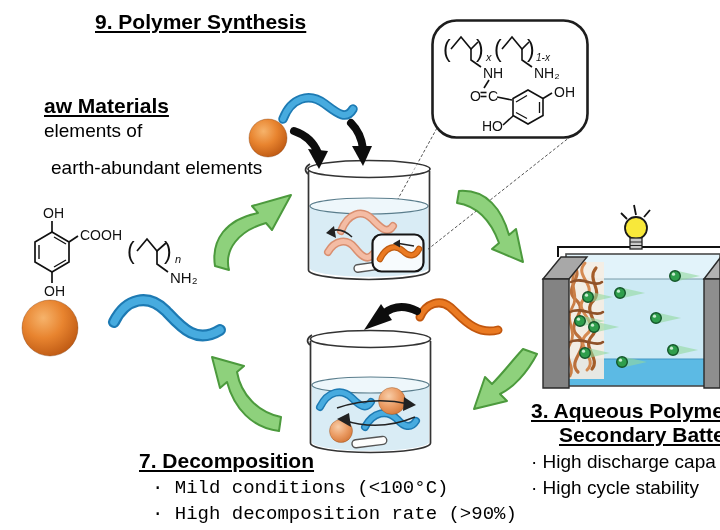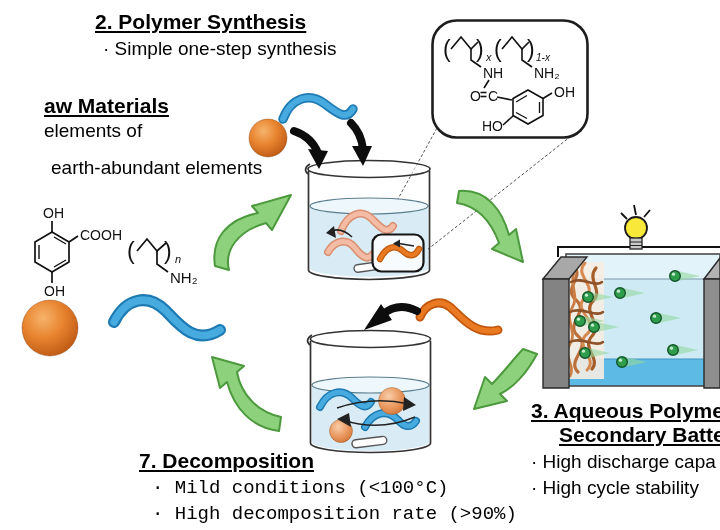--- a/index.html
+++ b/index.html
@@ -285,23 +285,22 @@
       <line x1="310.5" y1="341" x2="310.5" y2="443"></line>
       <line x1="430.5" y1="341" x2="430.5" y2="443"></line>
       <path d="M310.5,443 A60,9.5 0 0 0 430.5,443"></path>
       <ellipse cx="370.5" cy="339" rx="60" ry="8.5" fill="#ffffff" fill-opacity="0.55"></ellipse>
       <path d="M312,335 C307,338 306,342 310,345"></path>
     </g>
   </g>
 </svg>
 
 <div class="txt" style="left:95px;top:10px;">
-  <div class="h">2. Polymer Synthesis</div>
+  <div class="h">9. Polymer Synthesis</div>
   <div class="b" style="padding-left:8px;margin-top:2px;">
-    <div>· Simple one-step synthesis</div>
   </div>
 </div>
 
 <div class="txt" style="left:0;top:94px;padding-left:44px;">
   <div class="h">aw Materials</div>
   <div class="rawline">elements of</div>
   <div class="rawline ind7">earth-abundant elements</div>
 </div>
 
 <div class="txt" style="left:531px;top:399px;">

